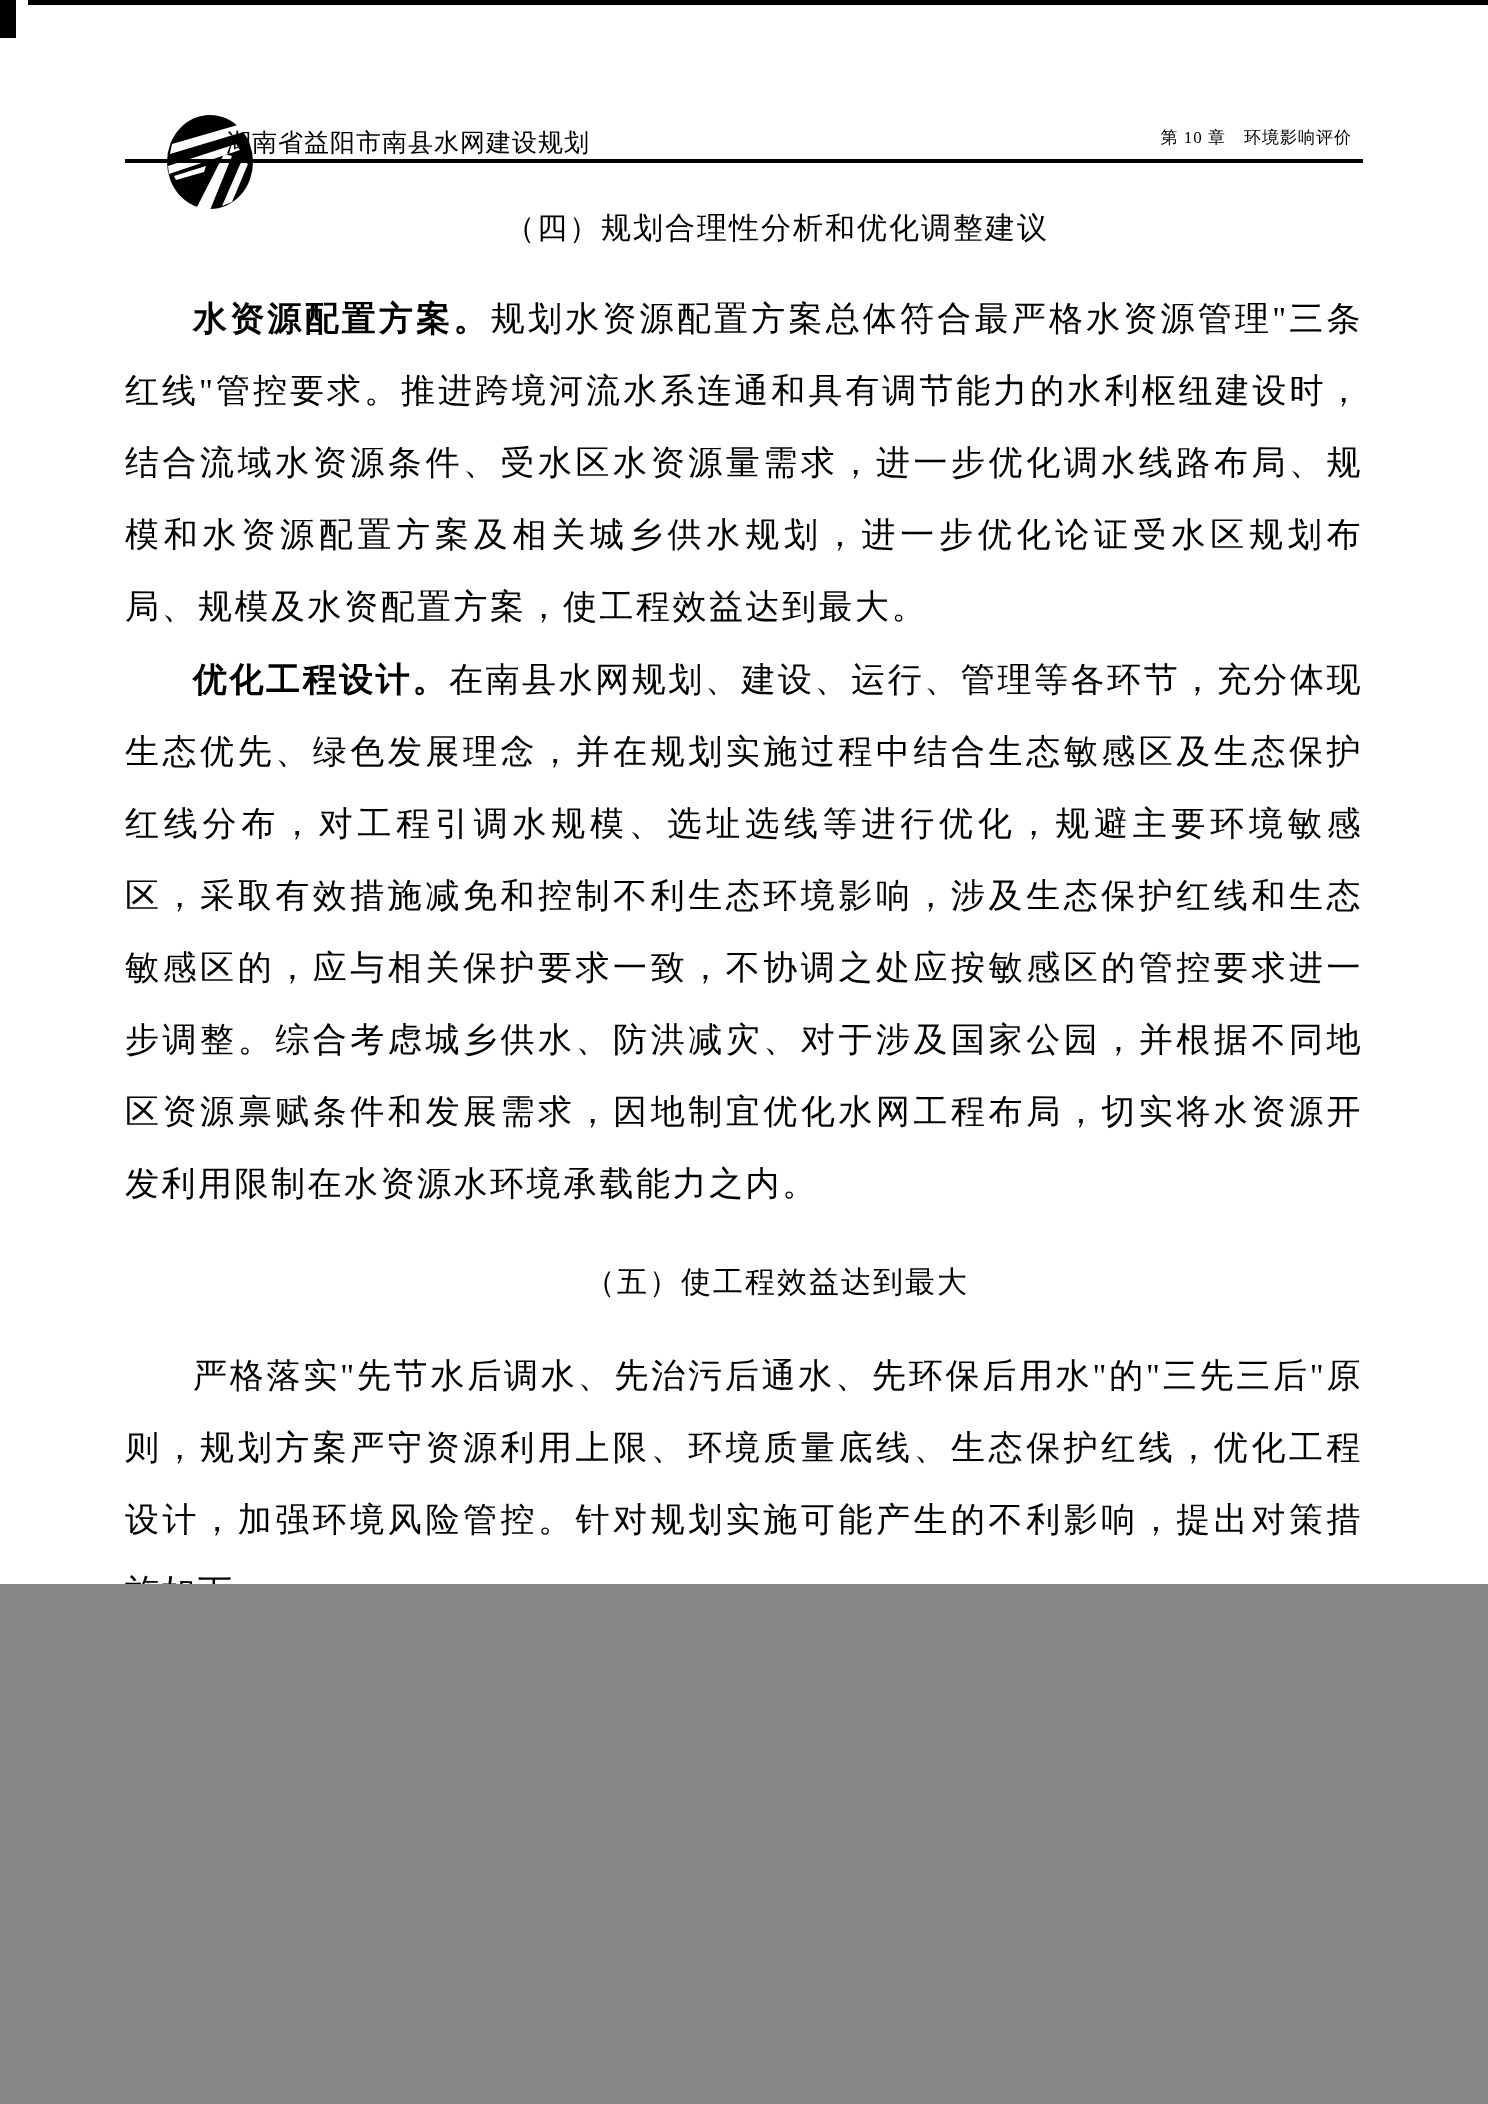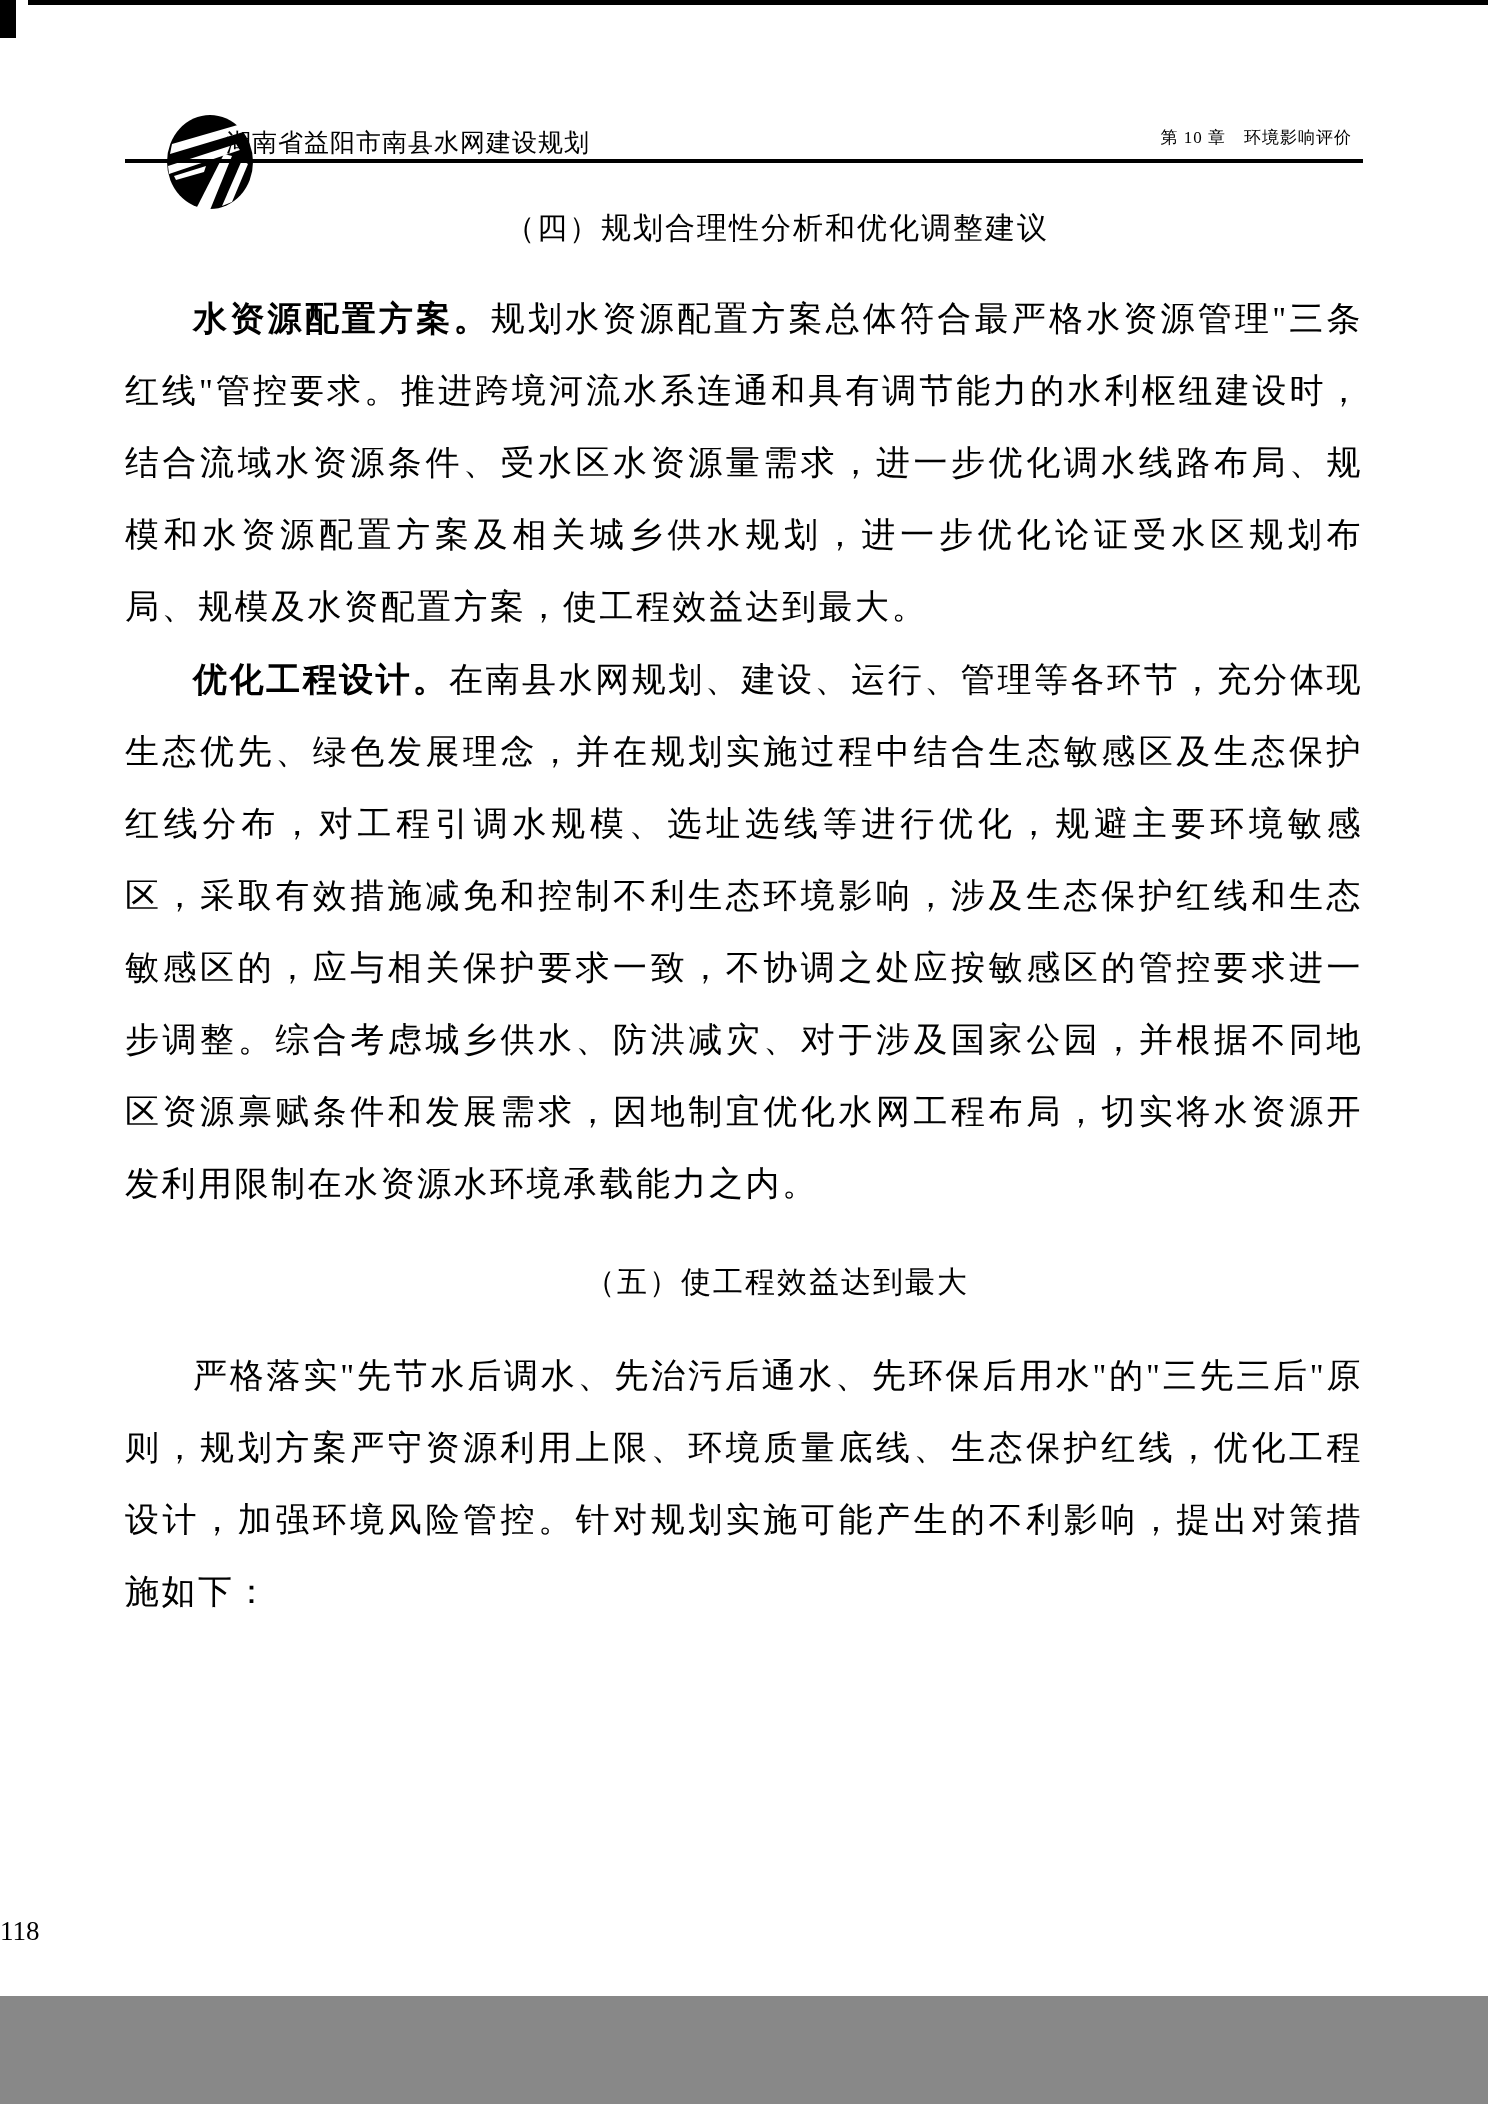--- a/index.html
+++ b/index.html
@@ -1,20 +1,20 @@
 <!DOCTYPE html>
 <html lang="zh"><head>
 <meta charset="utf-8">
 <style>
   * { margin: 0; padding: 0; box-sizing: border-box; }
   html, body { background: #888; }
   .page {
     position: relative;
     width: 1488px;
-    height: 1996px;
+    height: 1584px;
     margin: 0 auto;
     background: #ffffff;
     overflow: hidden;
     font-family: "Liberation Serif", "DejaVu Serif", serif;
     color: #000;
   }
   
   .artifact-top-line {
     position: absolute; top: 0; left: 28px; right: 0;
     height: 5px; background: #000;

